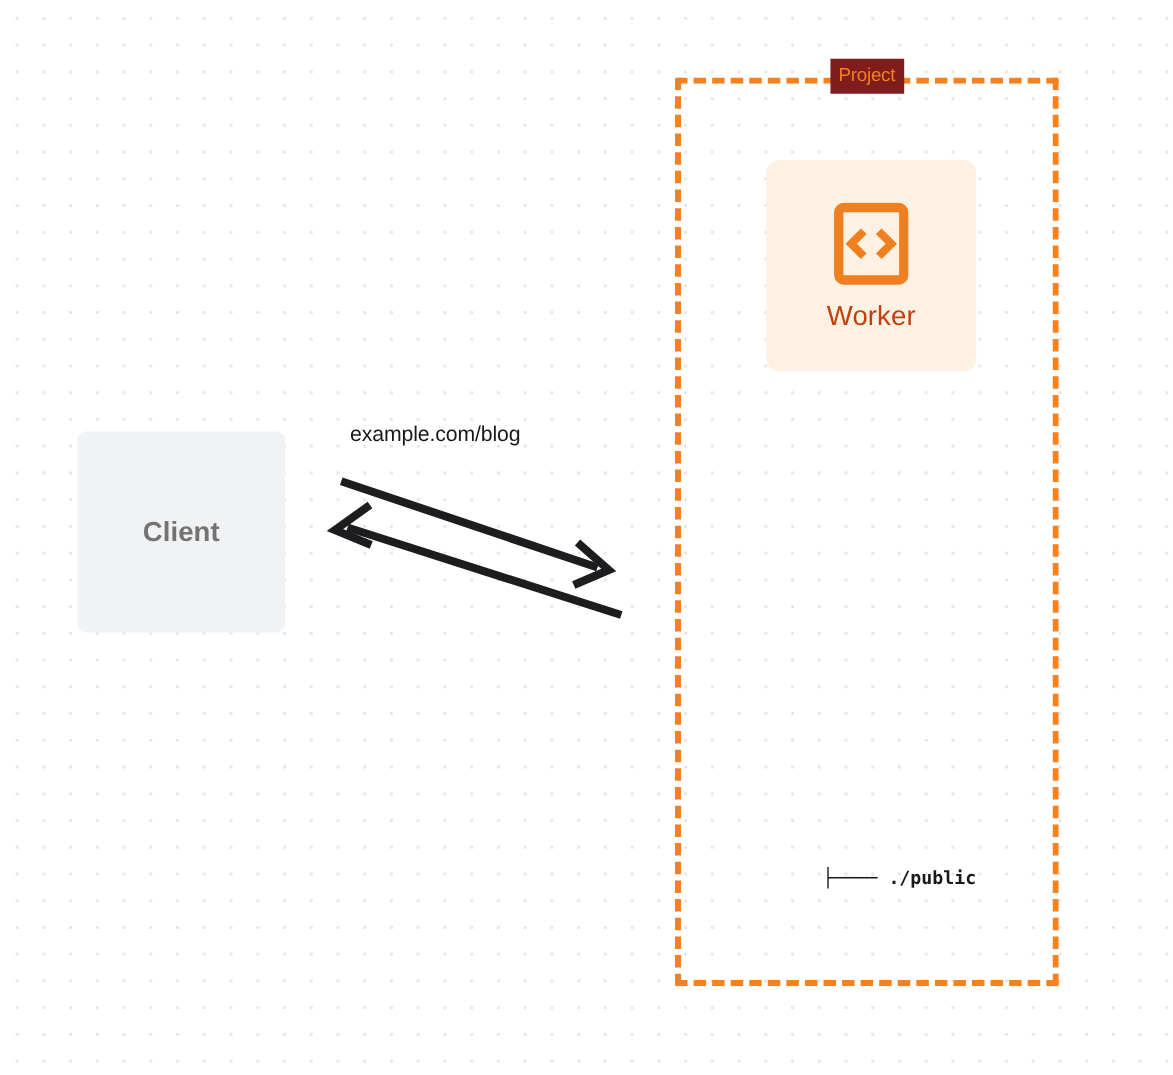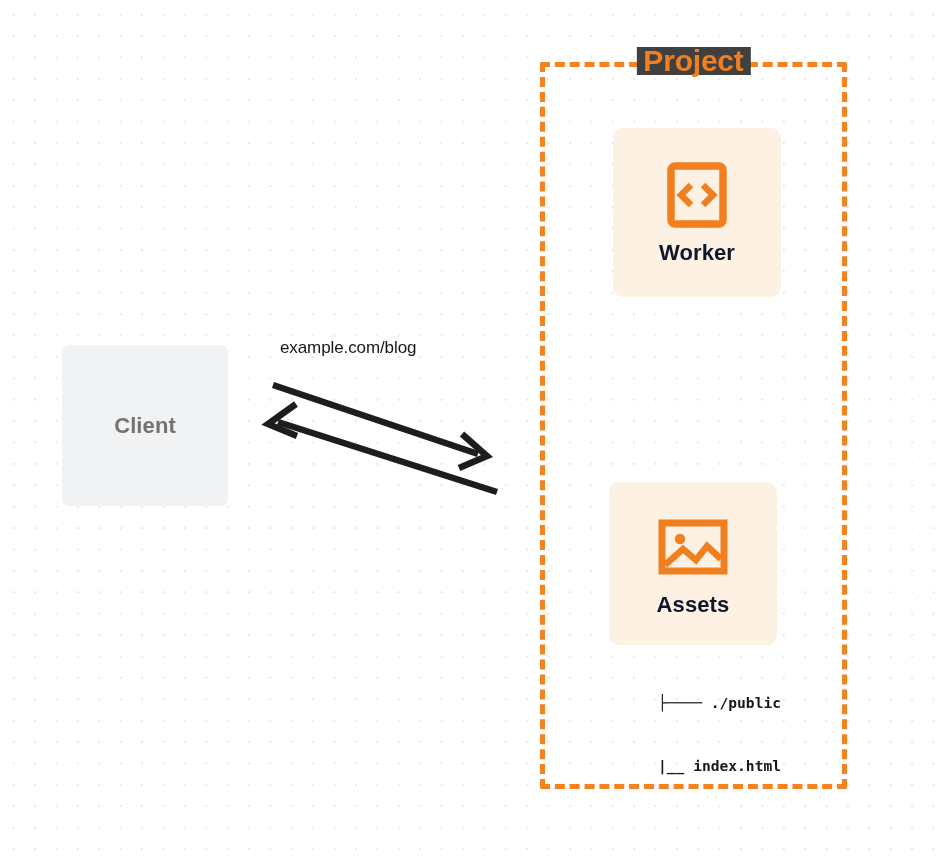--- a/index.html
+++ b/index.html
@@ -80,24 +80,24 @@
     inset: 0;
     border: 5px dashed #f6821f;
     border-radius: 2px;
     box-sizing: border-box;
   }
   #project-title {
     position: absolute;
     left: 50%;
     top: -15px;
     transform: translateX(-50%);
-    background: #404040;
+    background: #7f1d1d;
     padding: 0 7px;
-    font-size: 30px;
-    font-weight: bold;
+    font-size: 15px;
+    font-weight: normal;
     color: #f0801f;
     letter-spacing: -0.2px;
     white-space: nowrap;
     line-height: 28px;
   }
 
   
   .card {
     position: absolute;
     background: #fdf1e4;
@@ -125,22 +125,22 @@
     display: flex;
     align-items: center;
     justify-content: center;
   }
   #assets-card .card-icon {
     margin-top: 32px;
   }
   .card .card-label {
     margin-top: 12px;
     font-size: 22px;
-    font-weight: bold;
-    color: #0f172a;
+    font-weight: normal;
+    color: #c2410c;
     letter-spacing: 0.1px;
   }
 
   
   #file-tree {
     position: absolute;
     left: 46px;
     top: 588px;
     width: 195px;
     font-family: "DejaVu Sans Mono", monospace;
@@ -187,31 +187,20 @@
       <div class="card-icon">
         <svg width="60" height="66" viewBox="0 0 60 66" fill="none">
           <rect x="4" y="4" width="52" height="58" rx="4" ry="4" stroke="#f0801f" stroke-width="7.5" fill="none"></rect>
           <path d="M24 23 L14 33 L24 43" stroke="#f0801f" stroke-width="6.5" fill="none" stroke-linecap="butt" stroke-linejoin="miter"></path>
           <path d="M36 23 L46 33 L36 43" stroke="#f0801f" stroke-width="6.5" fill="none" stroke-linecap="butt" stroke-linejoin="miter"></path>
         </svg>
       </div>
       <div class="card-label">Worker</div>
     </div>
 
-    <div class="card" id="assets-card">
-      <div class="card-icon">
-        <svg width="70" height="58" viewBox="0 0 70 58" fill="none">
-          <rect x="4" y="5" width="62" height="48" stroke="#f0801f" stroke-width="7" fill="none"></rect>
-          <circle cx="22" cy="21" r="5.2" fill="#f0801f"></circle>
-          <path d="M7 47 L25 31 L38 42 L49 28 L63 41" stroke="#f0801f" stroke-width="6.5" fill="none" stroke-linecap="butt" stroke-linejoin="miter"></path>
-        </svg>
-      </div>
-      <div class="card-label">Assets</div>
-    </div>
 
     <div id="file-tree">
       <span class="tree-row">├──── ./public</span>
-      <span class="tree-row">|__ index.html</span>
       
     </div>
 
   </div>
 </div>
 
 </body></html>

